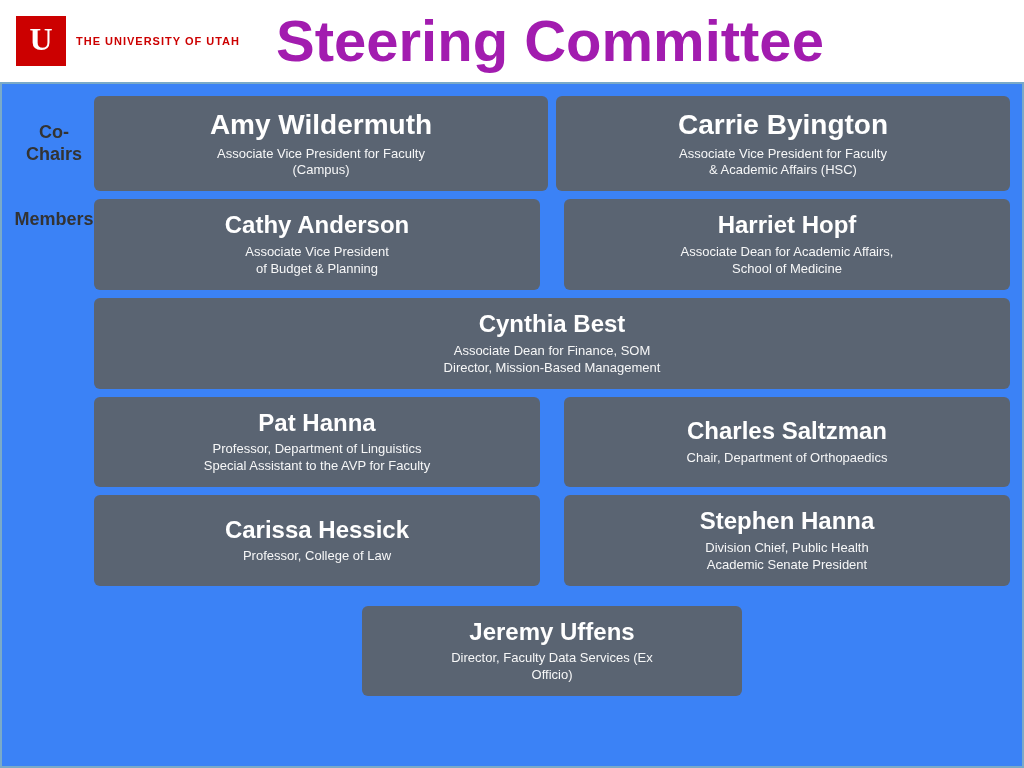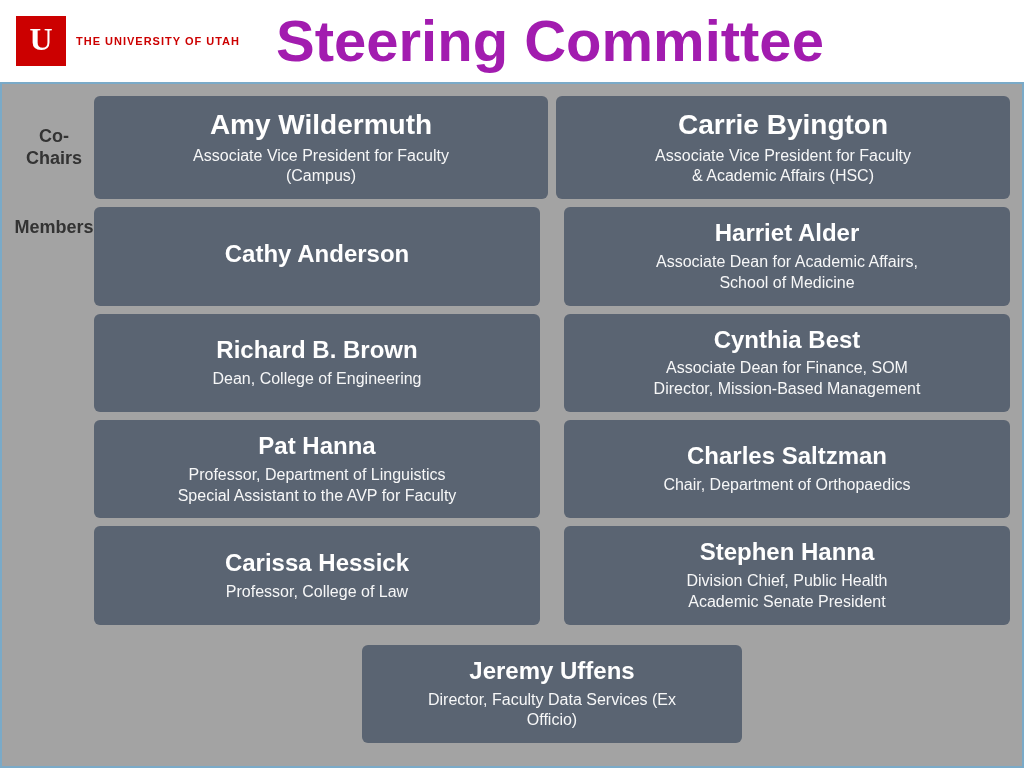--- a/index.html
+++ b/index.html
@@ -57,21 +57,21 @@
       font-size: 58px;
       font-weight: bold;
       color: #a21caf;
       line-height: 1;
       padding-left: 20px;
     }
 
     
     .main-content {
       flex: 1;
-      background: #a3a3a3;
+      background: #3b82f6;
       border: 2px solid #7aaac8;
       margin: 0;
       padding: 12px 12px 10px 12px;
       display: flex;
       flex-direction: column;
       gap: 8px;
     }
 
     
     .cochairs-row {
@@ -151,21 +151,21 @@
     }
 
     .card-name {
       font-size: 24px;
       font-weight: bold;
       line-height: 1.2;
       margin-bottom: 4px;
     }
 
     .card-title {
-      font-size: 16px;
+      font-size: 13px;
       line-height: 1.3;
       font-weight: normal;
       opacity: 0.95;
     }
 
     .card-single {
       max-width: 380px;
       min-width: 300px;
       margin-top: 12px;
     }
@@ -214,32 +214,29 @@
       </div>
     </div>
 
     <div class="members-row">
       <div class="members-label">Members</div>
       <div class="members-grid">
 
         <div class="members-pair">
           <div class="card">
             <div class="card-name card-name-md">Cathy Anderson</div>
-          </div>
-          <div class="card">
-            <div class="card-name card-name-md">Harriet Alder</div>
+            <div class="card-title">Associate Vice President<br>of Budget &amp; Planning</div>
+          </div>
+          <div class="card">
+            <div class="card-name card-name-md">Harriet Hopf</div>
             <div class="card-title">Associate Dean for Academic Affairs,<br>School of Medicine</div>
           </div>
         </div>
 
         <div class="members-pair">
-          <div class="card">
-            <div class="card-name card-name-md">Richard B. Brown</div>
-            <div class="card-title">Dean, College of Engineering</div>
-          </div>
           <div class="card">
             <div class="card-name card-name-md">Cynthia Best</div>
             <div class="card-title">Associate Dean for Finance, SOM<br>Director, Mission-Based Management</div>
           </div>
         </div>
 
         <div class="members-pair">
           <div class="card">
             <div class="card-name card-name-md">Pat Hanna</div>
             <div class="card-title">Professor, Department of Linguistics<br>Special Assistant to the AVP for Faculty</div>

